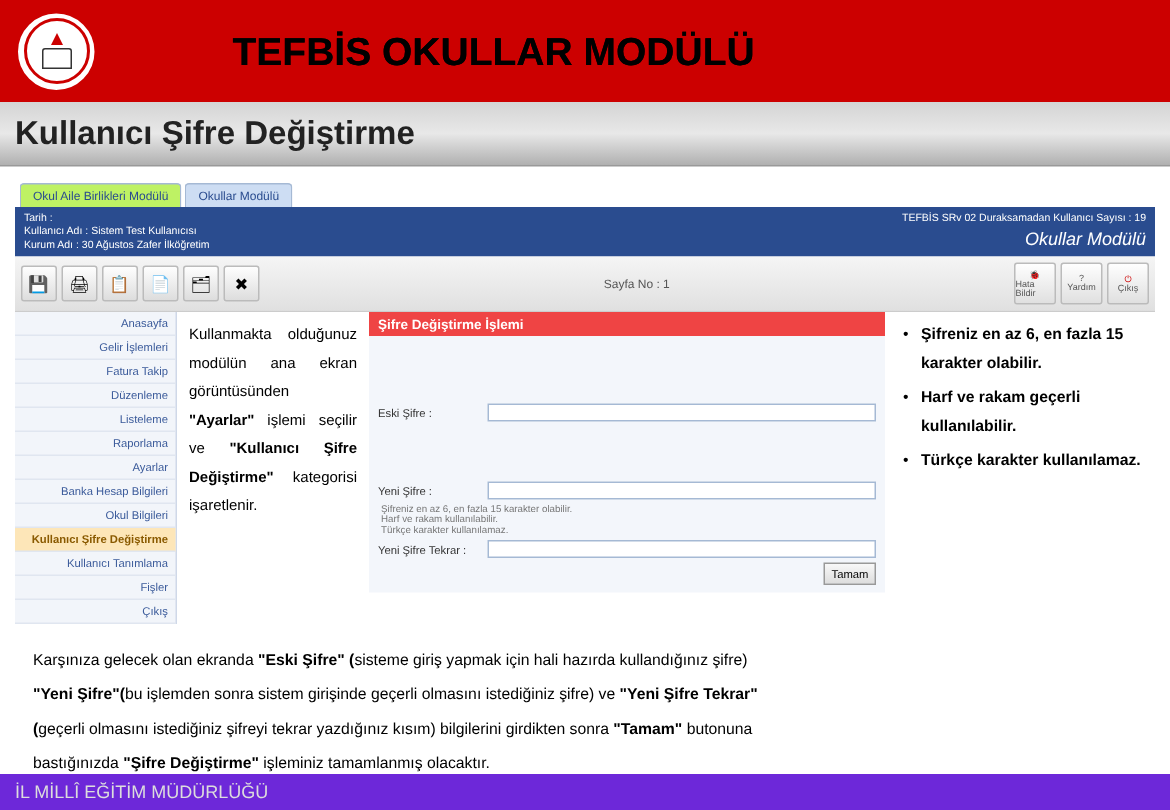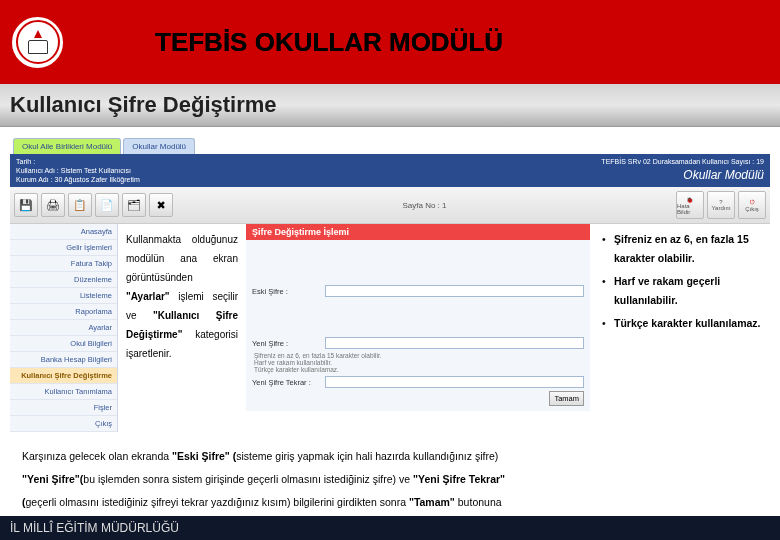--- a/index.html
+++ b/index.html
@@ -1,18 +1,18 @@
 <!DOCTYPE html>
 <html><head>
 <meta charset="utf-8">
 <style>
   * { margin: 0; padding: 0; box-sizing: border-box; }
   body { font-family: Arial, sans-serif; width: 780px; height: 540px; background: #fff; overflow: hidden; }
   
-  .header-bar { background: #c00; height: 84px; display: flex; align-items: center; padding-left: 10px; }
+  .header-bar { background: #c00; height: 68px; display: flex; align-items: center; padding-left: 10px; }
   .logo { width: 55px; height: 55px; background: #fff; border-radius: 50%; display: flex; align-items: center; justify-content: center; position: relative; border: 2px solid #c00; }
   .logo-inner { width: 44px; height: 44px; border-radius: 50%; border: 2px solid #c00; display: flex; align-items: center; justify-content: center; flex-direction: column; }
   .logo-book { width: 20px; height: 14px; background: #fff; border: 1px solid #333; border-radius: 2px 2px 0 0; position: relative; margin-top: 4px;}
   .logo-flame { width: 0; height: 0; border-left: 4px solid transparent; border-right: 4px solid transparent; border-bottom: 8px solid #c00; margin-bottom: -2px;}
   .header-title { color: #000; font-size: 26px; font-weight: bold; margin-left: 90px; text-shadow: 0 0 0 #000;}
   
   .sub-header { background: linear-gradient(to bottom, #d4d4d4 0%, #e8e8e8 50%, #b0b0b0 100%); padding: 8px 10px; font-size: 22px; font-weight: bold; color: #222; border-bottom: 1px solid #999;}
   
   .content-area { padding: 8px 10px; }
   
@@ -51,21 +51,21 @@
   .form-btn { background: linear-gradient(#f8f8f8,#ddd); border: 1px solid #999; font-size: 7.5px; padding: 2px 4px; display: inline-block;}
   
   .right-bullets { width: 180px; padding: 6px 8px 6px 12px; font-size: 10.5px; line-height: 1.8; }
   .right-bullets ul { list-style: none; }
   .right-bullets li { position: relative; padding-left: 12px; margin-bottom: 4px; }
   .right-bullets li::before { content: "•"; position: absolute; left: 0; color: #000; }
   
   .bottom-text { padding: 8px 12px 4px 12px; font-size: 10.5px; line-height: 2; }
   .bottom-text p { margin-bottom: 2px; }
   
-  .footer-bar { position: absolute; bottom: 0; left: 0; right: 0; background: #0f172a; color: #ddd; font-size: 12px; padding: 5px 10px; }
+  .footer-bar { position: absolute; bottom: 0; left: 0; right: 0; background: #6d28d9; color: #ddd; font-size: 12px; padding: 5px 10px; }
 </style>
 </head>
 <body>
 
 <div class="header-bar">
   <div class="logo">
     <div class="logo-inner">
       <div class="logo-flame"></div>
       <div class="logo-book"></div>
     </div>
@@ -121,22 +121,22 @@
 
     <div class="body-row">
       <div class="sidebar">
         <div class="sb-item">Anasayfa</div>
         <div class="sb-item">Gelir İşlemleri</div>
         <div class="sb-item">Fatura Takip</div>
         <div class="sb-item">Düzenleme</div>
         <div class="sb-item">Listeleme</div>
         <div class="sb-item">Raporlama</div>
         <div class="sb-item">Ayarlar</div>
+        <div class="sb-item">Banka Hesap Bilgileri</div>
         <div class="sb-item">Okul Bilgileri</div>
-        <div class="sb-item">Banka Hesap Bilgileri</div>
         <div class="sb-item selected">Kullanıcı Şifre Değiştirme</div>
         <div class="sb-item">Kullanıcı Tanımlama</div>
         <div class="sb-item">Fişler</div>
         <div class="sb-item">Çıkış</div>
       </div>
 
       <div class="mid-text">
         Kullanmakta olduğunuz modülün ana ekran görüntüsünden <b>"Ayarlar"</b> işlemi seçilir ve <b>"Kullanıcı Şifre Değiştirme"</b> kategorisi işaretlenir.
       </div>
 

